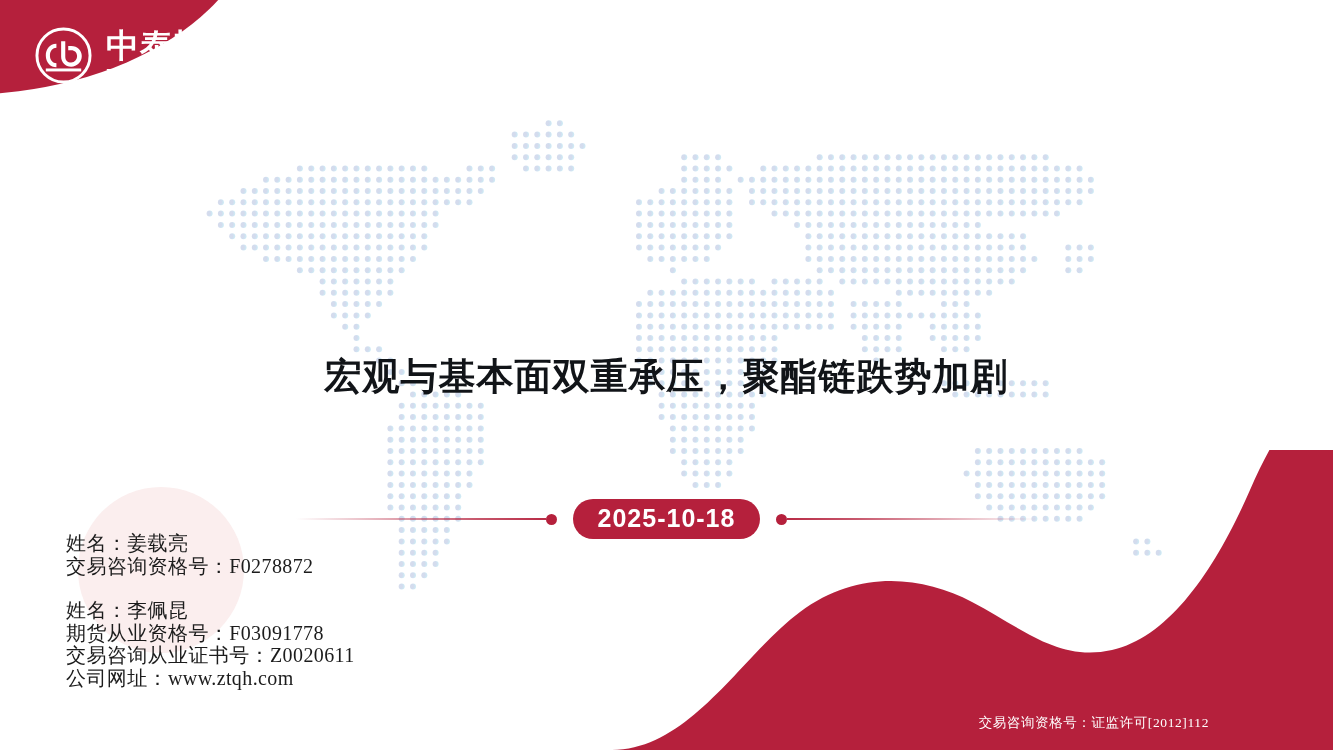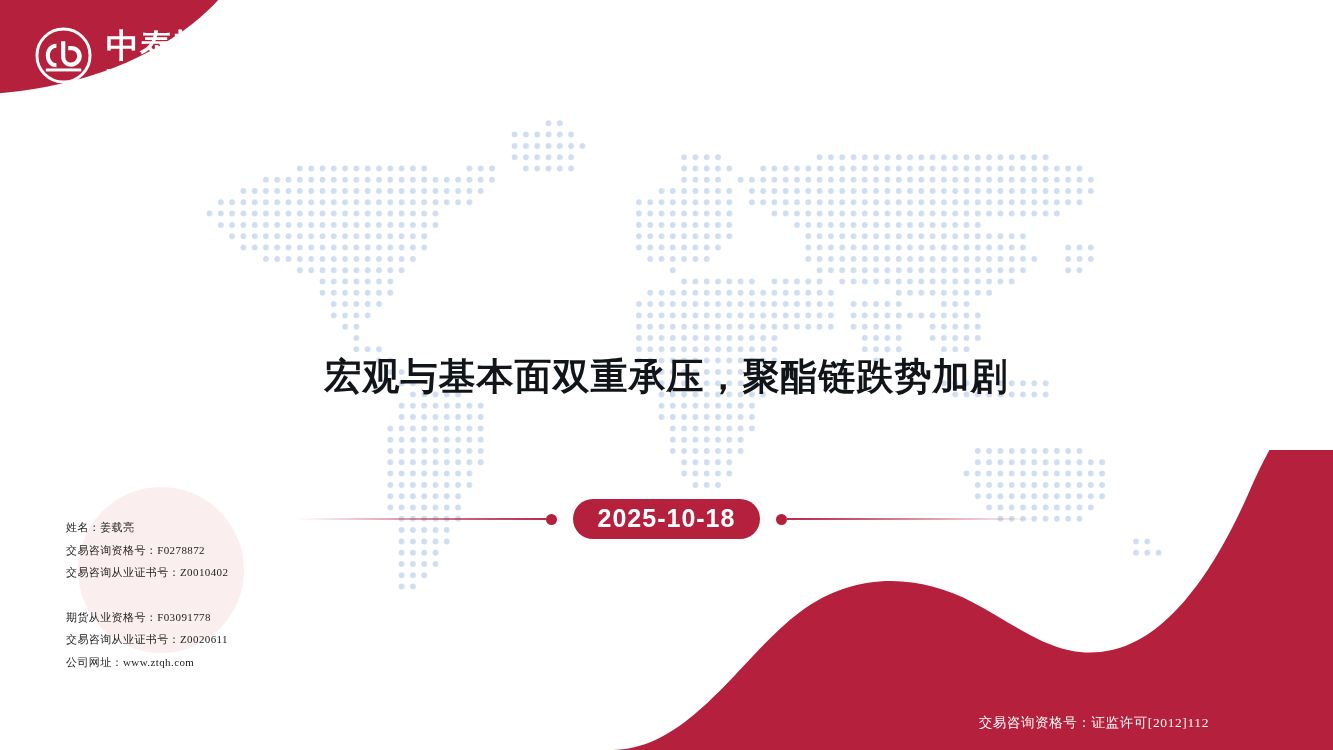--- a/index.html
+++ b/index.html
@@ -99,24 +99,24 @@
     position:absolute;
     left:78px;top:487px;
     width:166px;height:166px;border-radius:50%;
     background:#fbeeee;
     z-index:1;
   }
 
   
   #authors{
     position:absolute;
-    left:66px;top:516px;
+    left:66px;top:532px;
     z-index:4;
     font-family:"Liberation Serif",serif;
-    font-size:11px;
+    font-size:20px;
     color:#1c1c1c;
     line-height:22.5px;
     letter-spacing:.4px;
   }
   #authors .block{margin:0;}
   #authors .gap{height:22px;}
   #authors .line{white-space:nowrap;}
 
   
   #bottom-wave{
@@ -1283,24 +1283,24 @@
     <div class="date-dot"></div>
     <div class="date-line right"></div>
   </div>
 
   <div id="pink-circle"></div>
 
   <div id="authors">
     <div class="block">
       <div class="line">姓名：姜载亮</div>
       <div class="line">交易咨询资格号：F0278872</div>
-      <div class="line">交易咨询从业证书号：Z0010402</div>
     </div>
     <div class="gap"></div>
     <div class="block">
+      <div class="line">姓名：李佩昆</div>
       <div class="line">期货从业资格号：F03091778</div>
       <div class="line">交易咨询从业证书号：Z0020611</div>
       <div class="line">公司网址：www.ztqh.com</div>
     </div>
   </div>
 
   <div id="footer-note">交易咨询资格号：证监许可[2012]112</div>
 
 </div>
 

